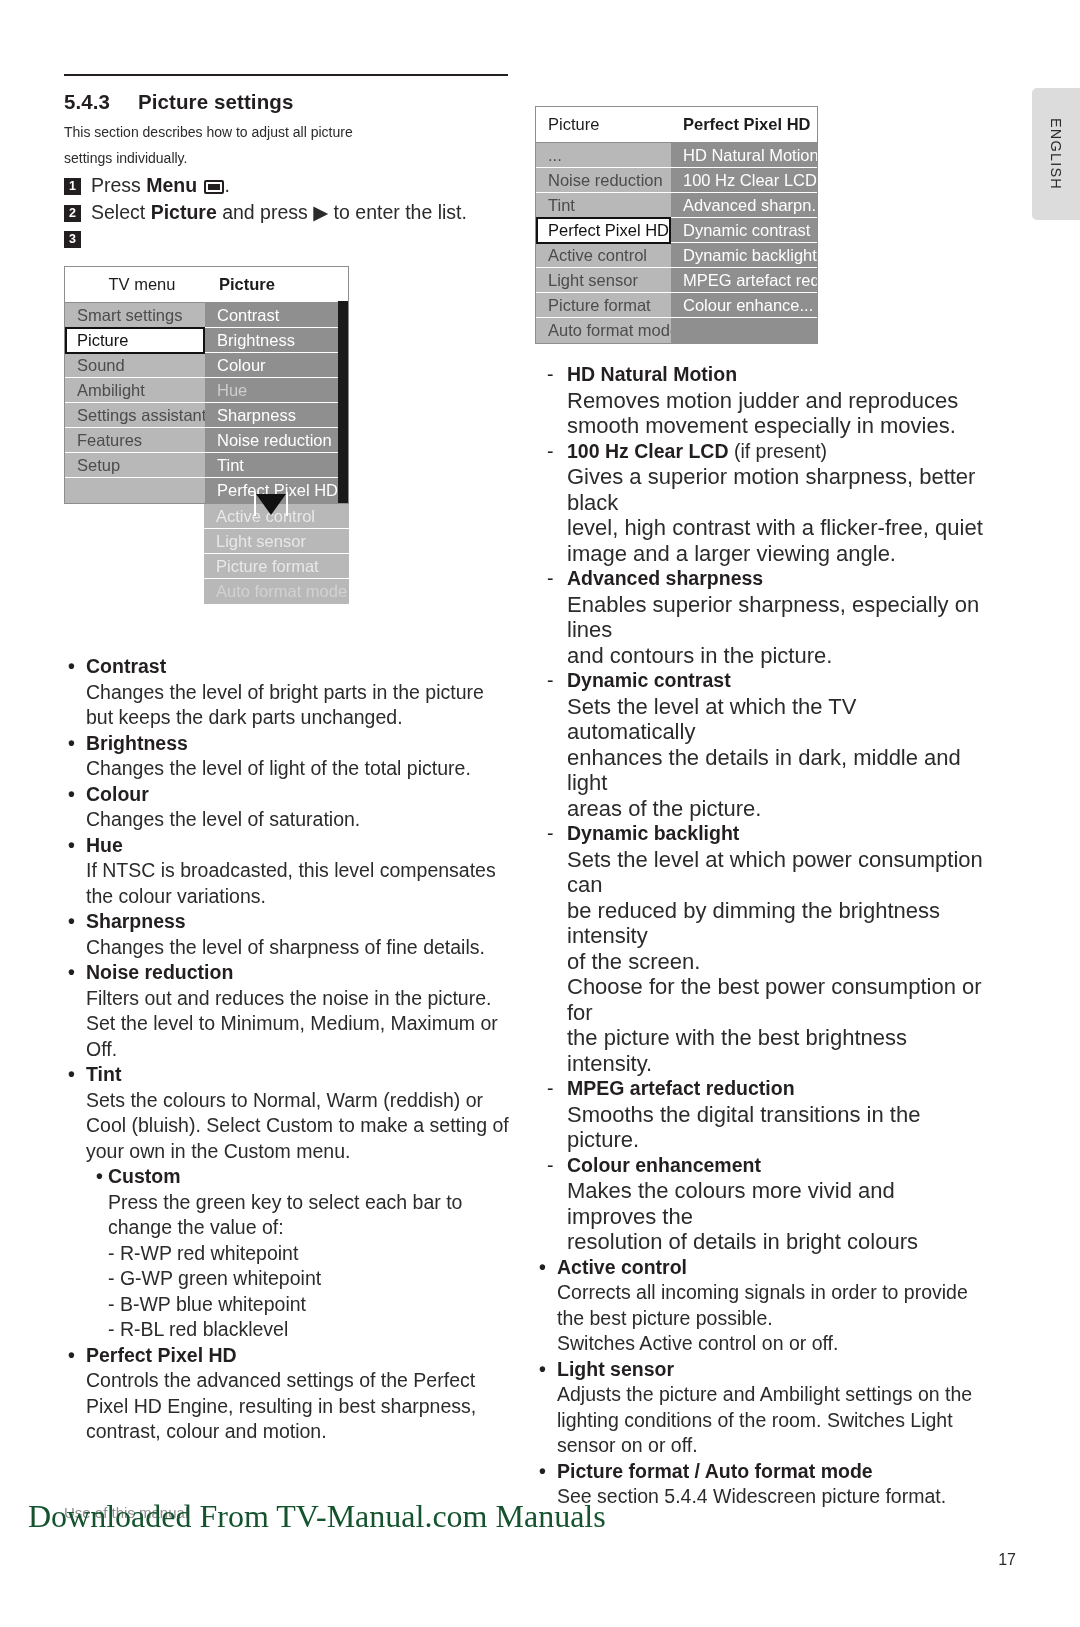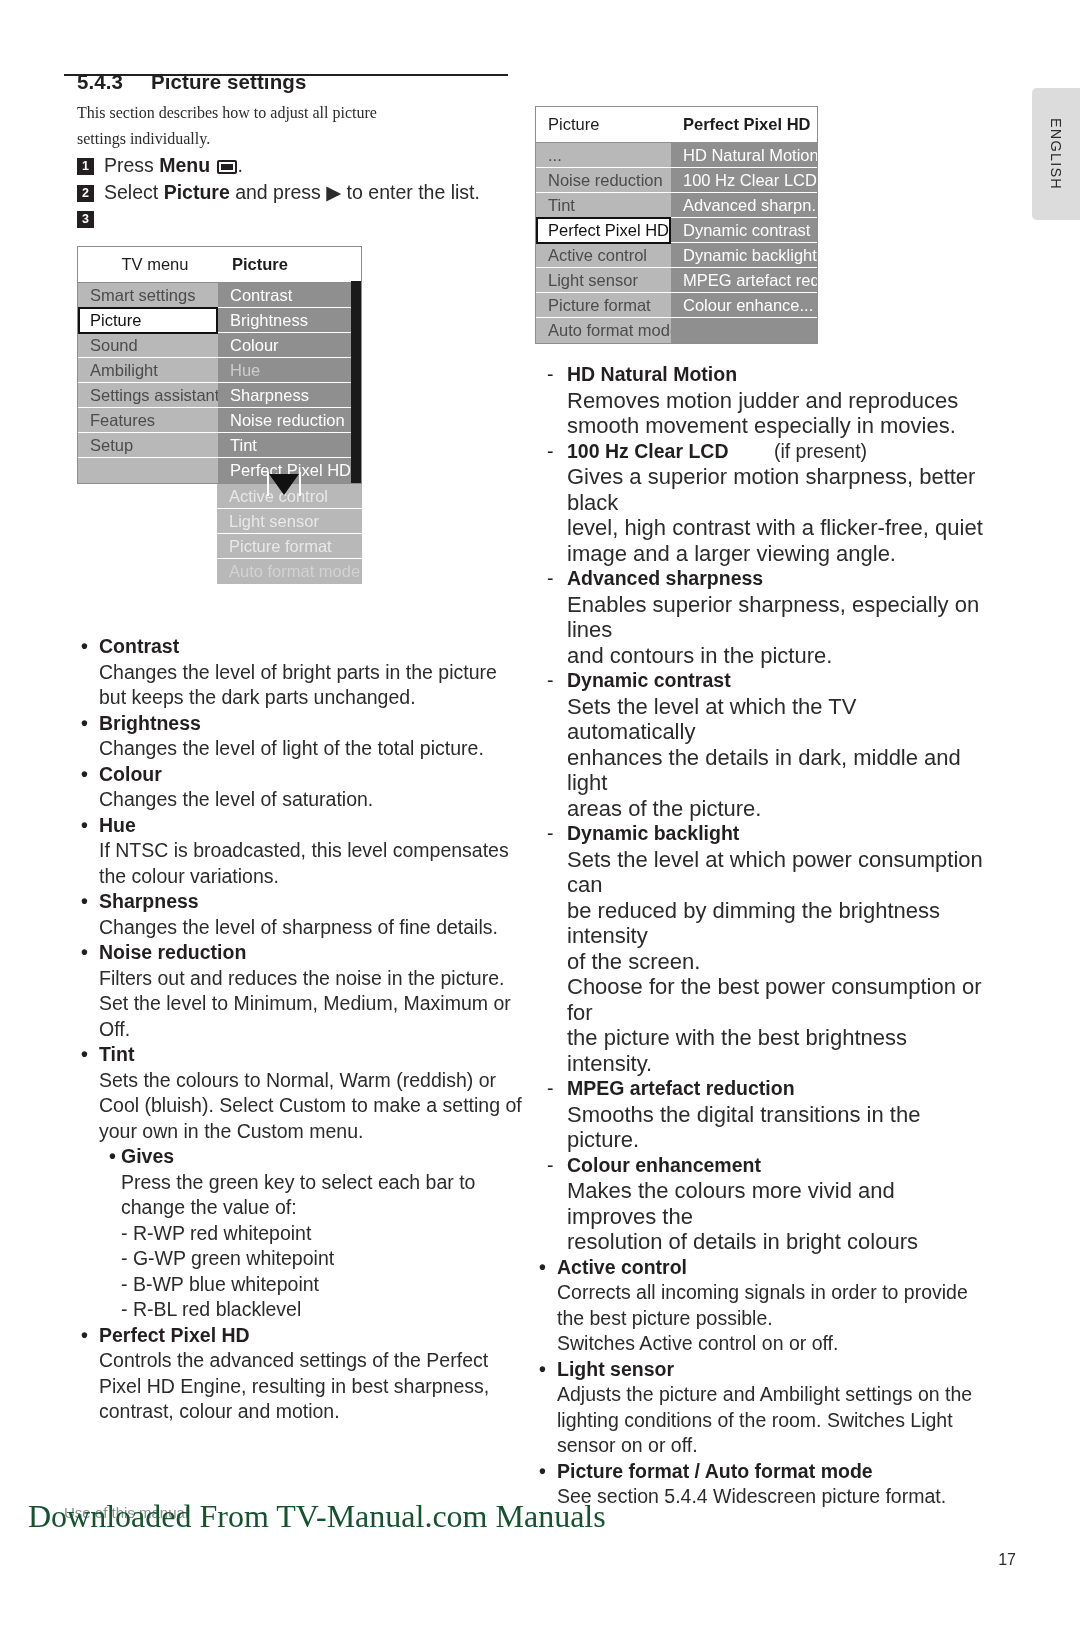--- a/index.html
+++ b/index.html
@@ -58,25 +58,24 @@
     margin: 0;
     padding: 0;
     font-size: 20.5px;
     font-weight: bold;
     letter-spacing: .1px;
   }
   h2.section-title .num { display: inline-block; width: 74px; }
 
   p.intro, .line {
     margin: 0;
-    font-size: 16px;
-    line-height: 25.5px;
-    font-weight: 300;
-    color: #2b2b2b;
-    font-family: Liberation Serif, serif;
+    font-size: 14px;
+    line-height: 25.5px;
+    font-weight: 300;
+    color: #2b2b2b;
   }
 
   .steps { margin-top: 2px; }
   .step {
     display: flex;
     align-items: flex-start;
     font-size: 19.5px;
     line-height: 25.5px;
     color: #2b2b2b;
     margin-bottom: 1px;
@@ -220,21 +219,21 @@
     font-weight: bold;
     color: #231f20;
   }
   .d-head::before {
     content: "-";
     position: absolute;
     left: 12px;
     top: 0;
     font-weight: 300;
   }
-  .d-head .reg { font-weight: 300; color: #2b2b2b; padding-left: 40px; }
+  .d-head .reg { font-weight: 300; color: #2b2b2b; }
   .d-body {
     padding-left: 32px;
     font-size: 22px;
     line-height: 25.5px;
     font-weight: 400;
     color: #2b2b2b;
   }
   
   .n-head {
     position: relative;
@@ -297,21 +296,21 @@
 </style>
 </head>
 <body>
 
 <div class="lang-tab">
   <span>ENGLISH</span>
 </div>
 
 <div class="rule"></div>
 
-<div class="col col-left" style="top:70px;margin-left:13px;">
+<div class="col col-left" style="top:90px;">
 
   <h2 class="section-title">
     <span class="num">5.4.3</span><span>Picture settings</span>
   </h2>
 
   <p class="intro" style="margin-top:6px;">This section describes how to adjust all picture</p>
   <p class="intro">settings individually.</p>
 
   <div class="steps">
     <div class="step">
@@ -402,21 +401,21 @@
       <div class="b-body">Set the level to Minimum, Medium, Maximum or</div>
       <div class="b-body">Off.</div>
     </li>
 
     <li>
       <div class="b-head">Tint</div>
       <div class="b-body">Sets the colours to Normal, Warm (reddish) or</div>
       <div class="b-body">Cool (bluish). Select Custom to make a setting of</div>
       <div class="b-body">your own in the Custom menu.</div>
 
-      <div class="n-head">Gives</div>
+      <div class="n-head">Custom</div>
       <div class="n-body">Press the green key to select each bar to</div>
       <div class="n-body">change the value of:</div>
       <div class="n-item">- R-WP red whitepoint</div>
       <div class="n-item">- G-WP green whitepoint</div>
       <div class="n-item">- B-WP blue whitepoint</div>
       <div class="n-item">- R-BL red blacklevel</div>
     </li>
 
     <li>
       <div class="b-head">Perfect Pixel HD</div>

